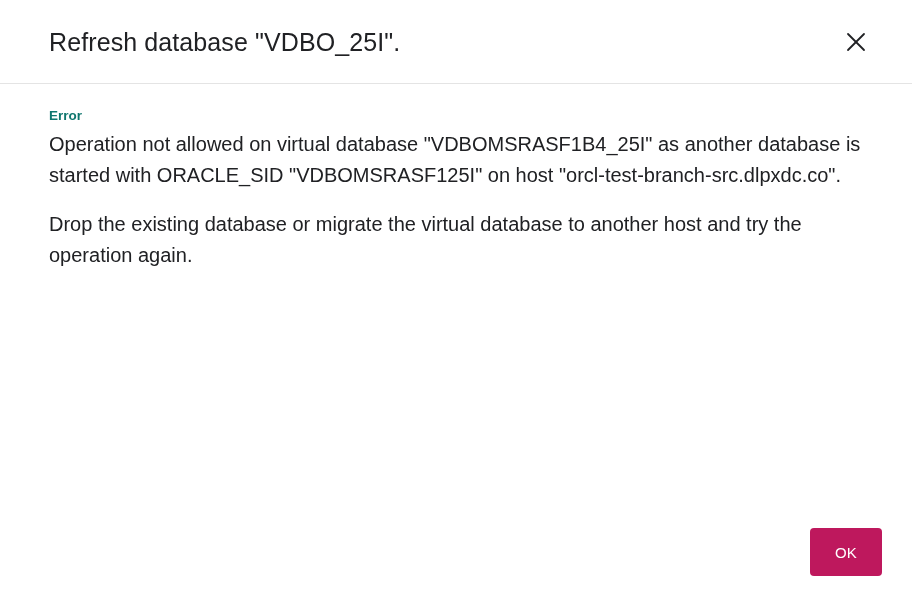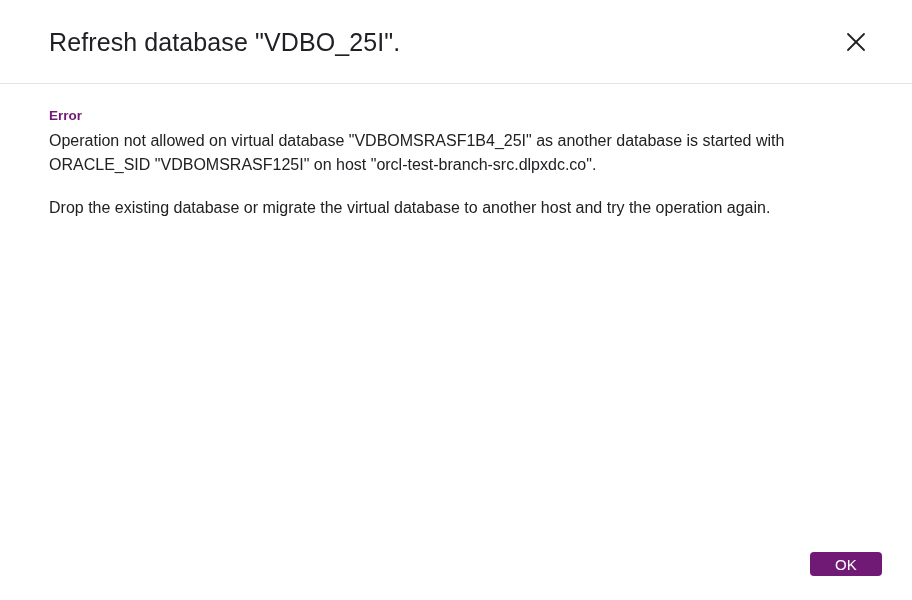--- a/index.html
+++ b/index.html
@@ -64,43 +64,43 @@
   }
   .section {
     margin-bottom: 18px;
   }
   .section:last-child {
     margin-bottom: 0;
   }
   .section-label {
     font-size: 13.5px;
     font-weight: 700;
-    color: #701a75;
+    color: #0f766e;
     margin-bottom: 3px;
     line-height: 1.45;
   }
   .section-text {
-    font-size: 16px;
+    font-size: 20px;
     font-weight: 400;
     color: #202124;
     line-height: 1.55;
     max-width: 832px;
   }
   .dialog-footer {
     flex: 0 0 auto;
     padding: 0 30px 24px 30px;
     display: flex;
     justify-content: flex-end;
     align-items: center;
   }
   .ok-button {
     min-width: 72px;
-    height: 24px;
+    height: 48px;
     padding: 0 22px;
-    background: #701a75;
+    background: #be185d;
     color: #ffffff;
     border: none;
     border-radius: 4px;
     font-size: 15px;
     font-family: "Liberation Sans", sans-serif;
     font-weight: 400;
     cursor: pointer;
     letter-spacing: 0.2px;
   }
 </style>

